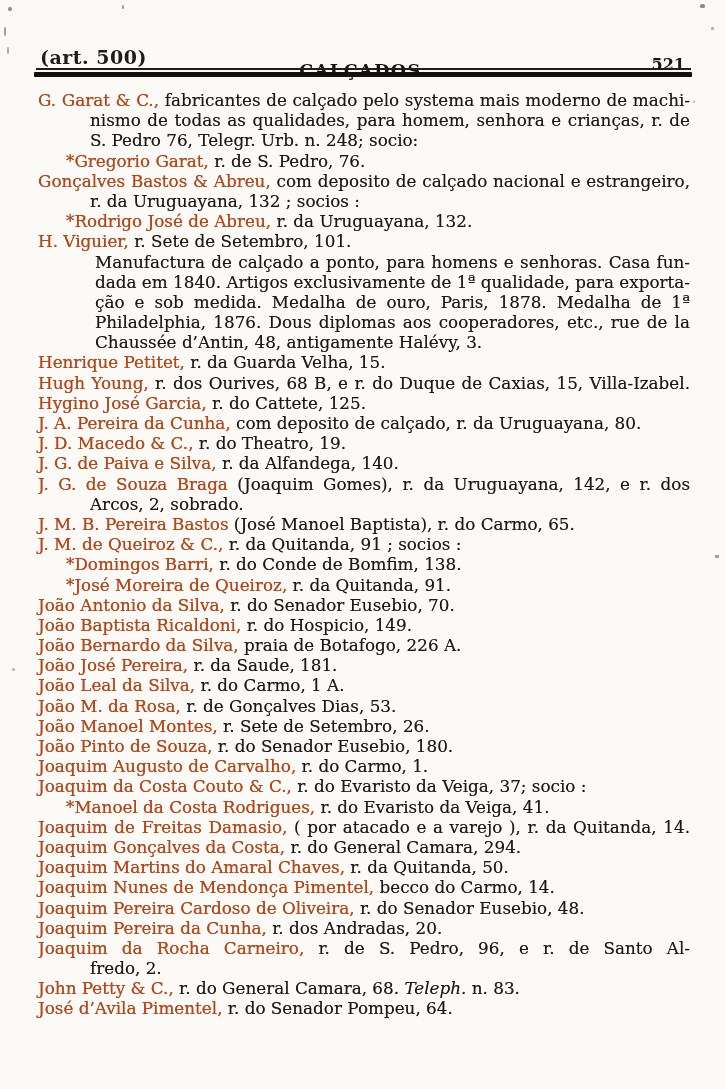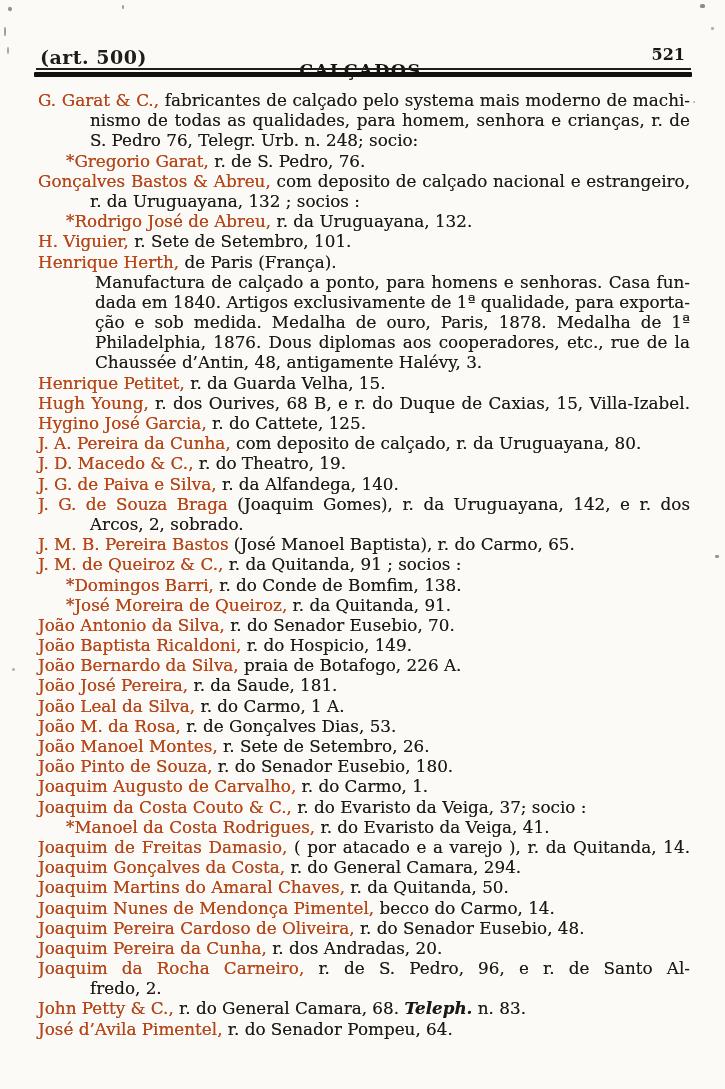--- a/index.html
+++ b/index.html
@@ -28,21 +28,21 @@
     width: 652px;
     text-align: center;
     font-size: 17.5px;
     font-weight: 700;
     letter-spacing: 1.5px;
     color: #15120e;
     margin-top: 16px;
   }
   .hdr-page {
     position: absolute;
-    right: 40px; top: 45px;
+    right: 40px; top: 55px;
     font-size: 16px;
     font-weight: 600;
     color: #1a1712;
   }
   .rule-thin {
     position: absolute;
     left: 36px; top: 68px;
     width: 655px; height: 2px;
     background: #211d18;
   }
@@ -70,21 +70,21 @@
     white-space: normal;
     text-align: justify;
     text-align-last: justify;
     overflow: hidden;
   }
   .line.wrap  { padding-left: 52px; }
   .line.desc  { padding-left: 57px; }
   .line.socio { padding-left: 28px; }
   .seg-bold   { font-weight: 400; color: #c2410c; }
   .seg-regular{ font-weight: 400; }
-  .seg-italic { font-style: italic; font-weight: 700; }
+  .seg-italic { font-style: italic; font-weight: 400; }
   
   .speck { position: absolute; background: #464036; border-radius: 40%; }
   .s1 { left: 8px;  top: 7px;   width: 4px; height: 4px; opacity: .55; transform: rotate(20deg); }
   .s2 { left: 4px;  top: 27px;  width: 2px; height: 9px; opacity: .5; }
   .s3 { left: 7px;  top: 47px;  width: 2px; height: 7px; opacity: .45; }
   .s4 { left: 122px;top: 5px;   width: 2px; height: 4px; opacity: .5; }
   .s5 { left: 700px;top: 4px;   width: 5px; height: 4px; opacity: .6; }
   .s6 { left: 711px;top: 27px;  width: 3px; height: 3px; opacity: .4; }
   .s7 { left: 715px;top: 555px; width: 4px; height: 3px; opacity: .55; }
   .s8 { left: 693px;top: 101px; width: 2px; height: 2px; opacity: .35; }
@@ -103,21 +103,20 @@
 
   <div class="body-text">
       <div class="line entry justify"><span class="seg-bold">G. Garat &amp; C.,</span><span class="seg-regular"> fabricantes de calçado pelo systema mais moderno de machi-</span></div>
       <div class="line wrap justify"><span class="seg-regular">nismo de todas as qualidades, para homem, senhora e crianças, r. de</span></div>
       <div class="line wrap"><span class="seg-regular">S. Pedro 76, Telegr. Urb. n. 248; socio:</span></div>
       <div class="line socio"><span class="seg-bold">*Gregorio Garat,</span><span class="seg-regular"> r. de S. Pedro, 76.</span></div>
       <div class="line entry justify"><span class="seg-bold">Gonçalves Bastos &amp; Abreu,</span><span class="seg-regular"> com deposito de calçado nacional e estrangeiro,</span></div>
       <div class="line wrap"><span class="seg-regular">r. da Uruguayana, 132 ; socios :</span></div>
       <div class="line socio"><span class="seg-bold">*Rodrigo José de Abreu,</span><span class="seg-regular"> r. da Uruguayana, 132.</span></div>
       <div class="line entry"><span class="seg-bold">H. Viguier,</span><span class="seg-regular"> r. Sete de Setembro, 101.</span></div>
-      <div class="line entry"><span class="seg-bold">Henrique Herth,</span><span class="seg-regular"> de Paris (França).</span></div>
       <div class="line desc justify"><span class="seg-regular">Manufactura de calçado a ponto, para homens e senhoras. Casa fun-</span></div>
       <div class="line desc justify"><span class="seg-regular">dada em 1840. Artigos exclusivamente de 1ª qualidade, para exporta-</span></div>
       <div class="line desc justify"><span class="seg-regular">ção e sob medida. Medalha de ouro, Paris, 1878. Medalha de 1ª classe,</span></div>
       <div class="line desc justify"><span class="seg-regular">Philadelphia, 1876. Dous diplomas aos cooperadores, etc., rue de la</span></div>
       <div class="line desc"><span class="seg-regular">Chaussée d’Antin, 48, antigamente Halévy, 3.</span></div>
       <div class="line entry"><span class="seg-bold">Henrique Petitet,</span><span class="seg-regular"> r. da Guarda Velha, 15.</span></div>
       <div class="line entry justify"><span class="seg-bold">Hugh Young,</span><span class="seg-regular"> r. dos Ourives, 68 B, e r. do Duque de Caxias, 15, Villa-Izabel.</span></div>
       <div class="line entry"><span class="seg-bold">Hygino José Garcia,</span><span class="seg-regular"> r. do Cattete, 125.</span></div>
       <div class="line entry"><span class="seg-bold">J. A. Pereira da Cunha,</span><span class="seg-regular"> com deposito de calçado, r. da Uruguayana, 80.</span></div>
       <div class="line entry"><span class="seg-bold">J. D. Macedo &amp; C.,</span><span class="seg-regular"> r. do Theatro, 19.</span></div>

